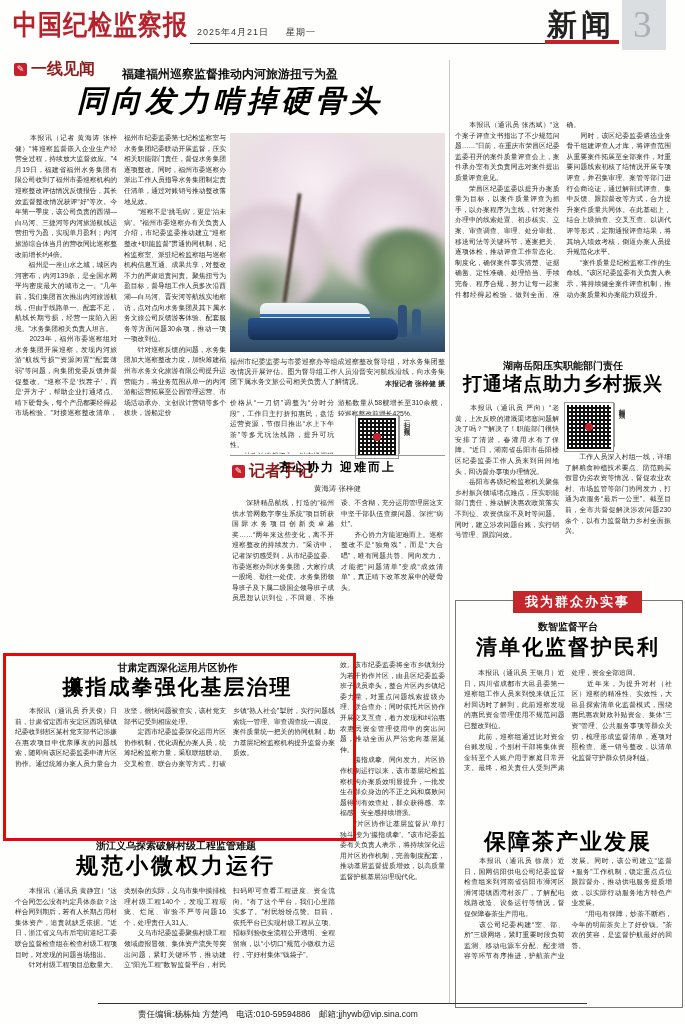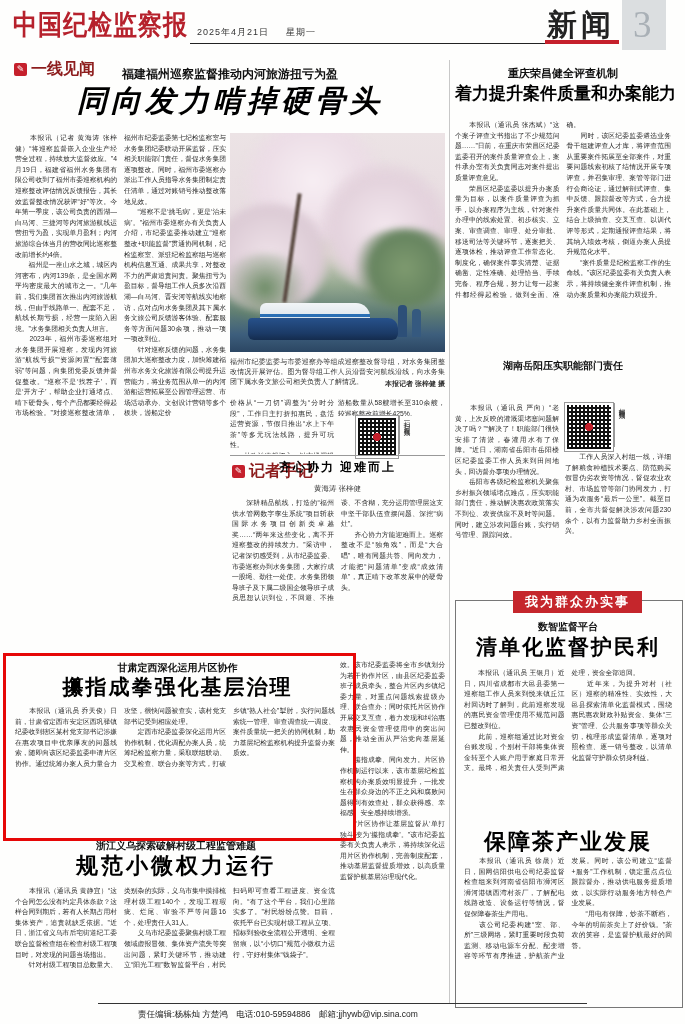--- a/index.html
+++ b/index.html
@@ -170,28 +170,27 @@
 　　“片区协作让基层监督从‘单打独斗’变为‘攥指成拳’。”该市纪委监委有关负责人表示，将持续深化运用片区协作机制，完善制度配套，推动基层监督提质增效，以高质量监督护航基层治理现代化。</div>
 
   <div class="abs kicker f-kicker">浙江义乌探索破解村级工程监管难题</div>
   <div class="abs headline f-headline">规范小微权力运行</div>
   <div class="abs bodytext cols3 f-body">　　本报讯（通讯员 黄静宜）“这个合同怎么没有约定具体条款？这样合同到期后，若有人长期占用村集体资产，追责就缺乏依据。”近日，浙江省义乌市后宅街道纪工委联合监督检查组在检查村级工程项目时，对发现的问题当场指出。
 　　针对村级工程项目总数量大、类别杂的实际，义乌市集中摸排梳理村级工程140个，发现工程瑕疵、烂尾、审验不严等问题16个，处理责任人31人。
 　　义乌市纪委监委聚焦村级工程领域虚报冒领、集体资产流失等突出问题，紧盯关键环节，推动建立“阳光工程”数智监督平台，村民扫码即可查看工程进度、资金流向。“有了这个平台，我们心里踏实多了。”村民纷纷点赞。目前，依托平台已实现村级工程从立项、招标到验收全流程公开透明、全程留痕，以“小切口”规范小微权力运行，守好村集体“钱袋子”。</div>
 
   <div class="abs vdivider"></div>
 
-  <div class="abs kicker b-kicker">重庆荣昌健全评查机制</div>
-  <div class="abs headline b-headline">着力提升案件质量和办案能力</div>
   <div class="abs bodytext cols2 b-body">　　本报讯（通讯员 张杰斌）“这个案子评查文书指出了不少规范问题……”日前，在重庆市荣昌区纪委监委召开的案件质量评查会上，案件承办室有关负责同志对案件提出质量评查意见。
 　　荣昌区纪委监委以提升办案质量为目标，以案件质量评查为抓手，以办案程序为主线，针对案件办理中的线索处置、初步核实、立案、审查调查、审理、处分审批、移送司法等关键环节，逐案把关、逐项体检，推动评查工作常态化、制度化，确保案件事实清楚、证据确凿、定性准确、处理恰当、手续完备、程序合规，努力让每一起案件都经得起检验，做到全面、准确。
 　　同时，该区纪委监委遴选业务骨干组建评查人才库，将评查范围从重要案件拓展至全部案件，对重要问题线索初核了结情况开展专项评查，并召集审理、案管等部门进行会商论证，通过解剖式评查、集中反馈、跟踪督改等方式，合力提升案件质量共同体。在此基础上，结合上级抽查、交叉互查、以训代评等形式，定期通报评查结果，将其纳入绩效考核，倒逼办案人员提升规范化水平。
 　　“案件质量是纪检监察工作的生命线。”该区纪委监委有关负责人表示，将持续健全案件评查机制，推动办案质量和办案能力双提升。</div>
 
   <div class="abs kicker c-kicker">湖南岳阳压实职能部门责任</div>
+  <div class="abs headline c-headline">打通堵点助力乡村振兴</div>
   <div class="abs bodytext c-colL">　　本报讯（通讯员 严向）“老黄，上次反映的灌溉渠堵塞问题解决了吗？”“解决了！职能部门很快安排了清淤，春灌用水有了保障。”近日，湖南省岳阳市岳阳楼区纪委监委工作人员来到田间地头，回访督办事项办理情况。
 　　岳阳市各级纪检监察机关聚焦乡村振兴领域堵点难点，压实职能部门责任，推动解决惠农政策落实不到位、农资供应不及时等问题。同时，建立涉农问题台账，实行销号管理、跟踪问效。</div>
   <div class="abs qr qr2"></div>
   <div class="abs qr-cap qrcap2">扫码看视频</div>
   <div class="abs bodytext c-colR">　　工作人员深入村组一线，详细了解粮食种植技术要点、防范购买假冒伪劣农资等情况，督促农业农村、市场监管等部门协同发力，打通为农服务“最后一公里”。截至目前，全市共督促解决涉农问题230余个，以有力监督助力乡村全面振兴。</div>
 
   <div class="abs d-box"></div>
   <div class="abs d-banner">我为群众办实事</div>
 
   <div class="abs kicker d1-kicker">数智监督平台</div>

